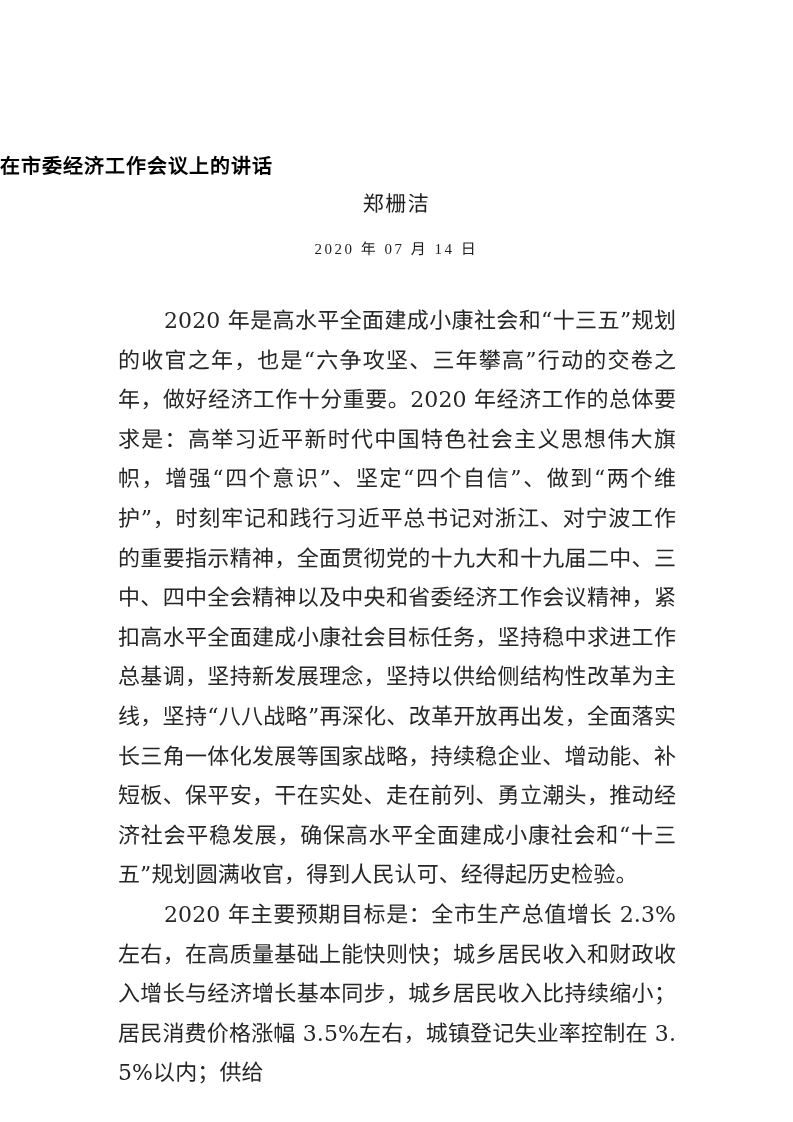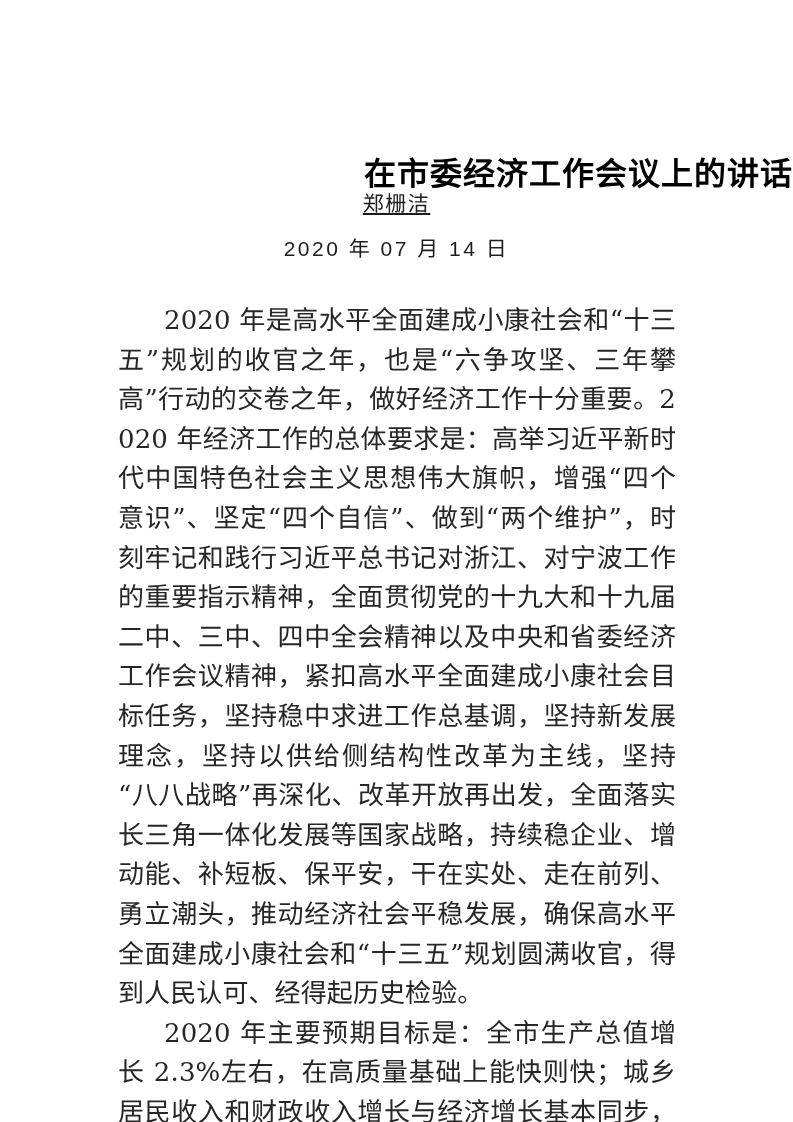--- a/index.html
+++ b/index.html
@@ -18,69 +18,68 @@
     overflow: hidden;
     box-sizing: border-box;
   }
 
   
   .doc-title {
     position: absolute;
     left: 0;
     right: 0;
     top: 133px;
-    text-align: right;
+    text-align: left;
     font-family: "DejaVu Sans", "Liberation Sans", sans-serif;
     font-weight: 700;
-    font-size: 32px;
+    font-size: 20px;
     line-height: 40px;
     letter-spacing: 1px;
     color: #000000;
     white-space: nowrap;
   }
 
   .doc-author {
     position: absolute;
     left: 0;
     right: 0;
     top: 189px;
     text-align: center;
     font-family: "DejaVu Serif", "Liberation Serif", serif;
     font-size: 21px;
     line-height: 30px;
     letter-spacing: 1.5px;
     color: #1d1d1d;
-    text-decoration: underline;
   }
 
   .doc-date {
     position: absolute;
     left: 0;
     right: 0;
     top: 234px;
     text-align: center;
-    font-family: Liberation Sans, sans-serif;
-    font-size: 21px;
+    font-family: Liberation Serif, serif;
+    font-size: 15px;
     line-height: 30px;
     letter-spacing: 2.5px;
     color: #1d1d1d;
   }
 
   
   .body-area {
     position: absolute;
     left: 118px;
     top: 301px;
     width: 558px;
   }
 
   .para {
     margin: 0;
     font-family: "DejaVu Serif", "Liberation Serif", serif;
-    font-size: 26px;
+    font-size: 22px;
     line-height: 39.6px;
     color: #262626;
     text-align: justify;
     text-justify: inter-character;
     text-indent: 46px;
     letter-spacing: 0.1px;
     word-break: break-all;
     -webkit-hyphens: none;
     hyphens: none;
   }

